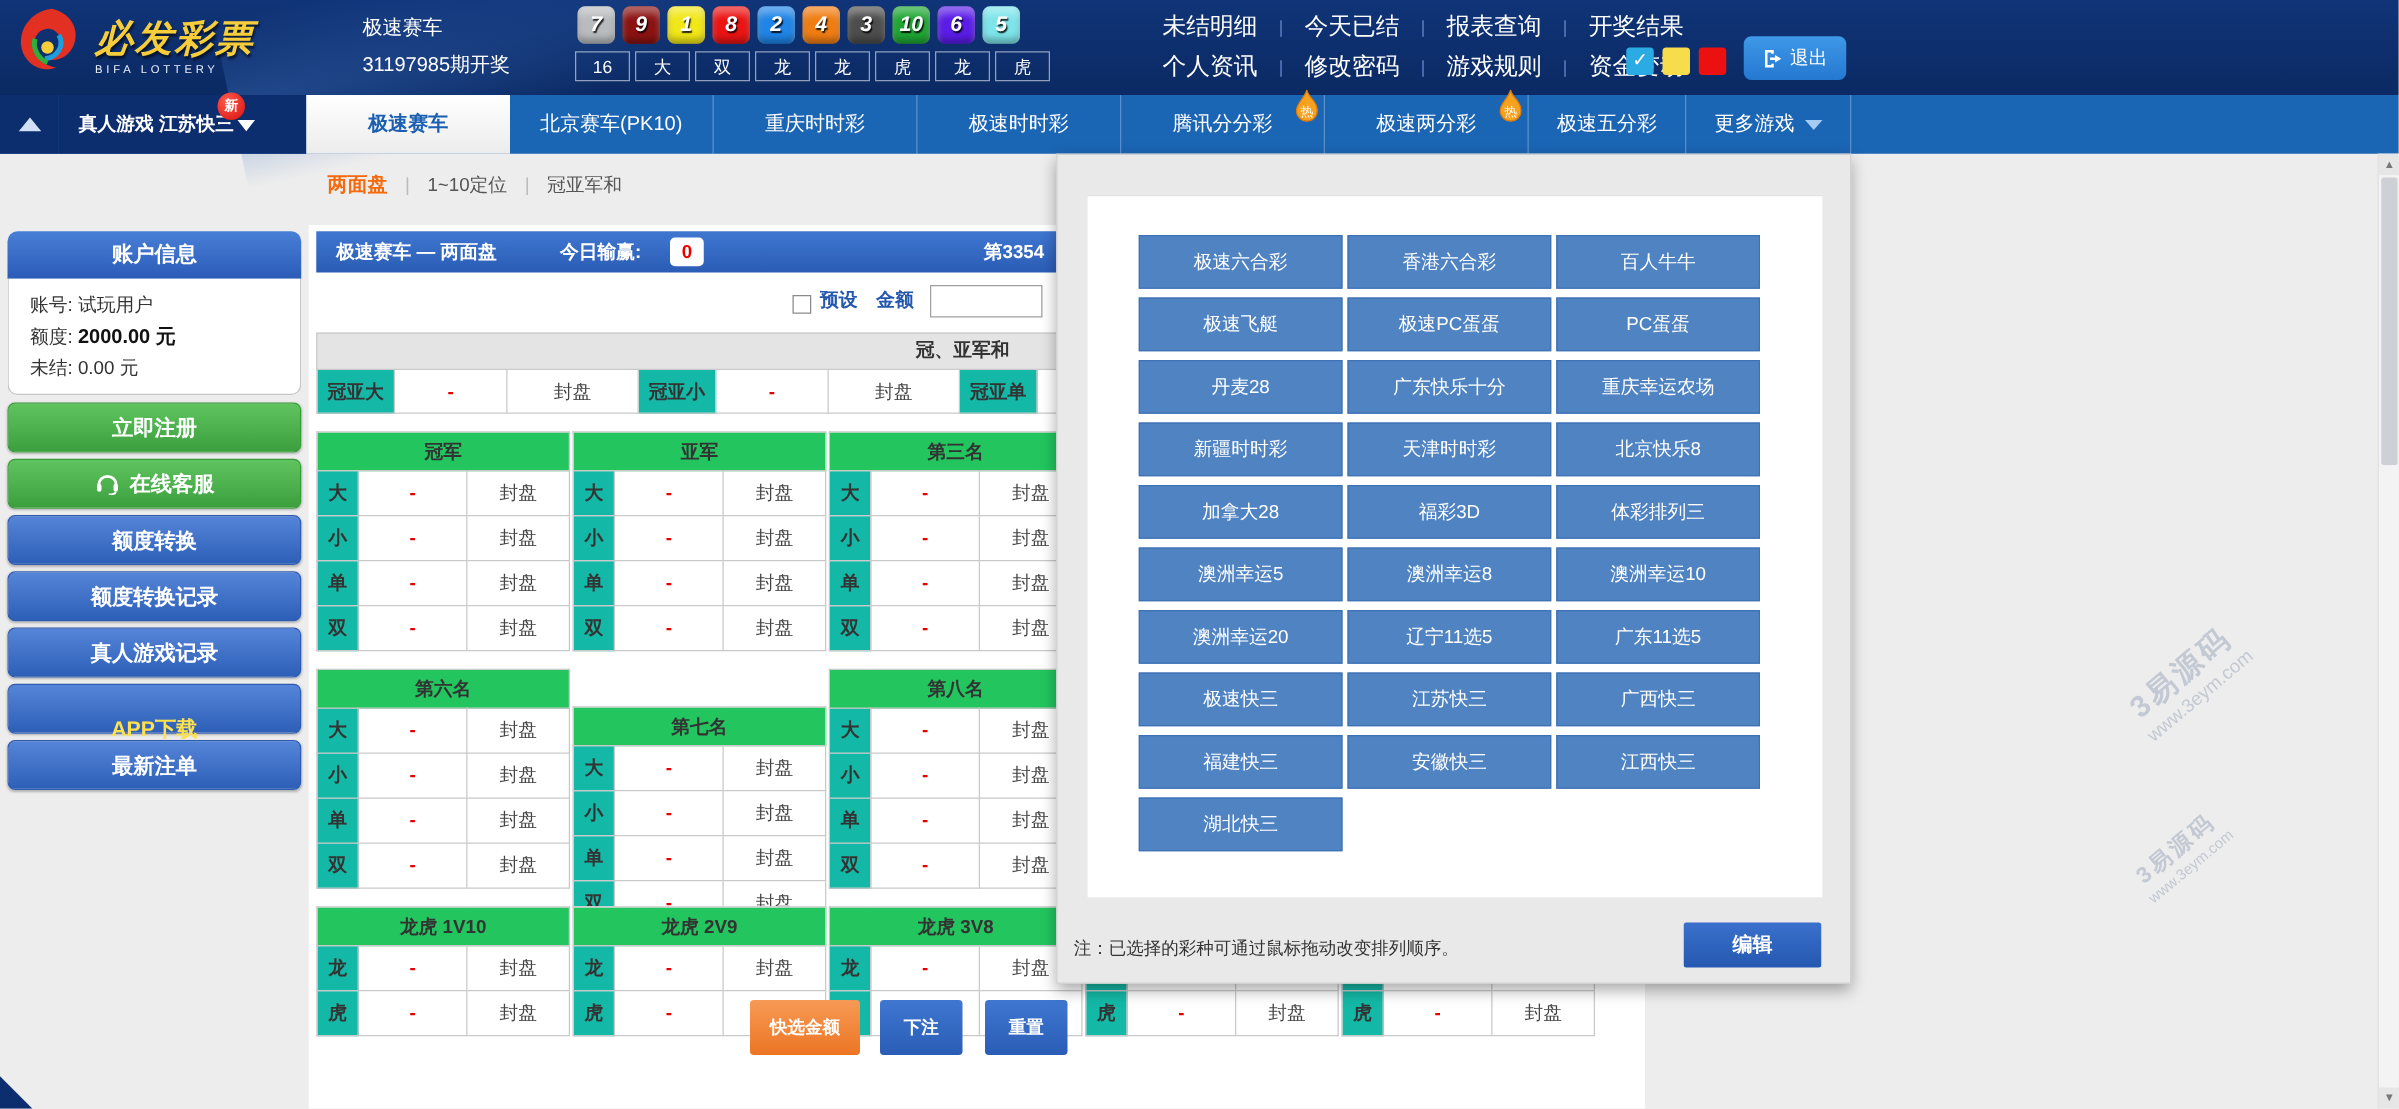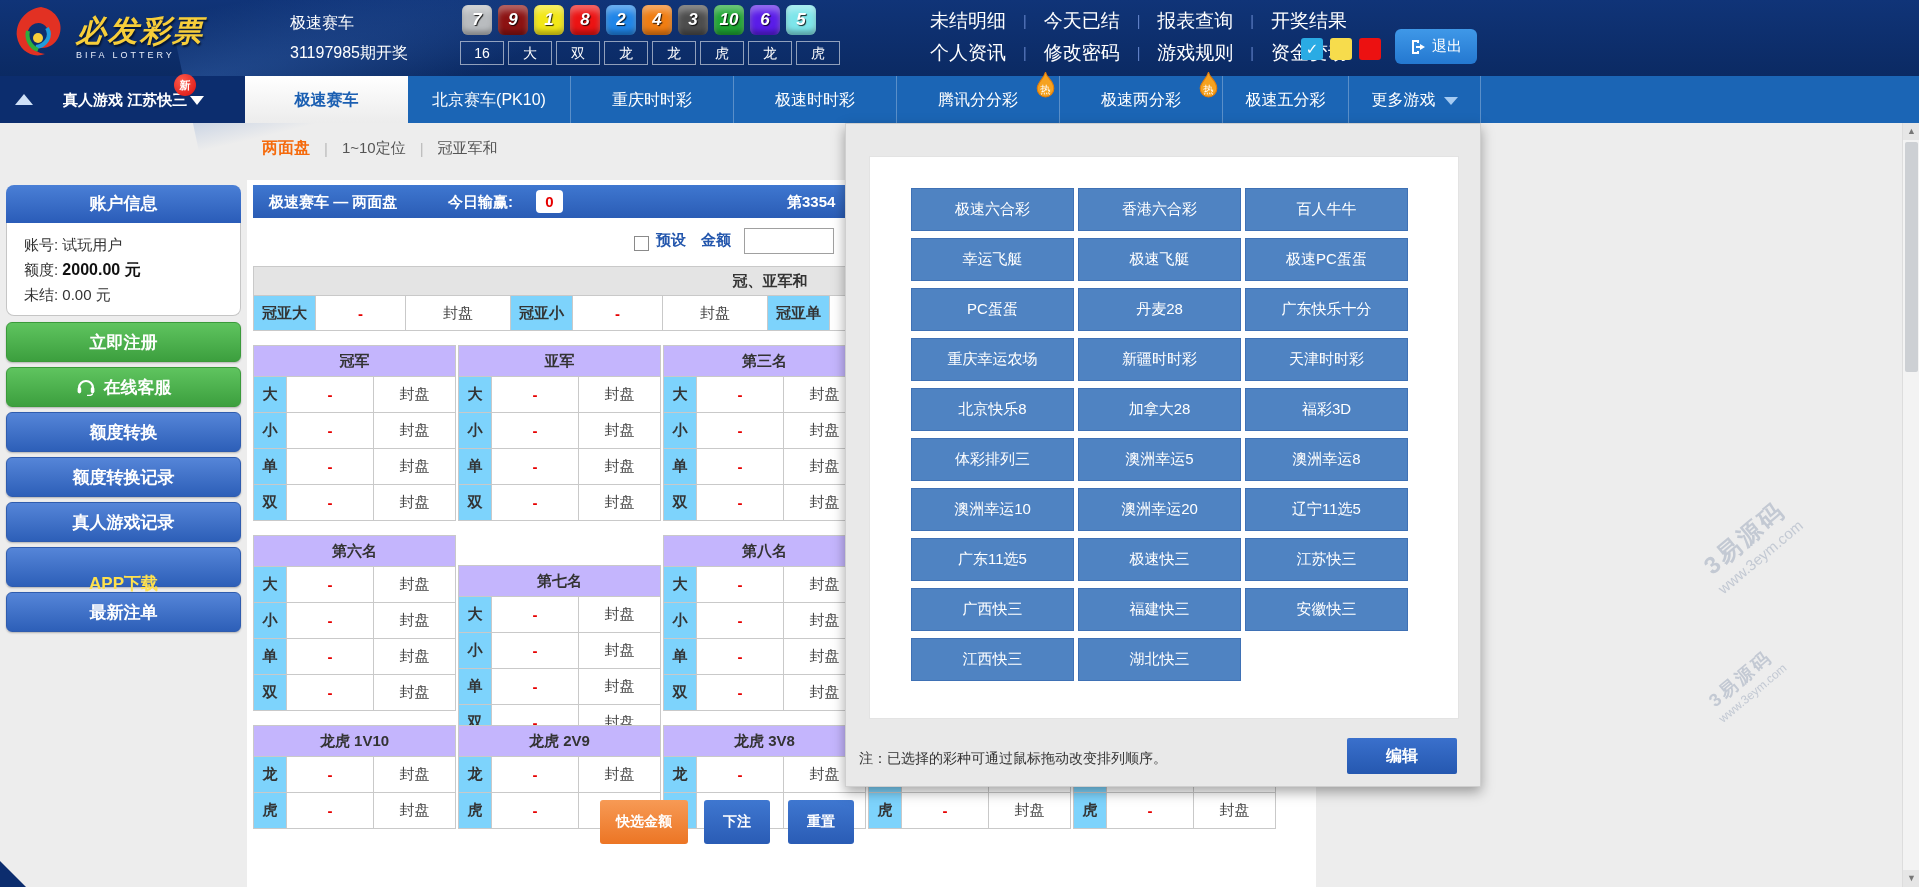--- a/index.html
+++ b/index.html
@@ -91,23 +91,23 @@
   .amount-lbl { position:absolute; left:701px; top:231px; font-size:15px; font-weight:bold; color:#2457ad; z-index:2; }
   .amount-input { position:absolute; left:744px; top:228px; width:90px; height:26px; border:1px solid #a0a0a0;
     background:#fff; z-index:2; font-size:14px; padding:0 4px; }
 
   .sum-header { position:absolute; left:253px; top:266px; width:1034px; height:30px; background:#e4e4e4;
     border:1px solid #c9c9c9; text-align:center; line-height:28px; font-size:15px; font-weight:bold;
     color:#333; z-index:2; }
   table.betrow, table.bet-table { position:absolute; border-collapse:collapse; background:#fff; z-index:2; }
   .betrow td, .bet-table td, .bet-table th { border:1px solid #c9c9c9; font-size:15px; text-align:center; }
   .betrow td { height:35px; }
-  .bet-table th { height:31px; background:#c4b5fd; color:#333; font-weight:bold; }
+  .bet-table th { height:31px; background:#22c55e; color:#333; font-weight:bold; }
   .bet-table td { height:36px; }
-  td.lbl { background:#7dd3fc; color:#333; font-weight:bold;font-family:Liberation Mono, monospace; }
+  td.lbl { background:#14b8a6; color:#333; font-weight:bold;font-family:Liberation Mono, monospace; }
   td.odds { color:#e60000; font-weight:bold; cursor:pointer; }
   td.st { color:#444; }
 
   .action-btn { position:absolute; top:800px; height:44px; border:none; border-radius:3px; color:#fff;
     font-size:14px; font-weight:bold; cursor:pointer; z-index:2;
     font-family:"Liberation Sans","DejaVu Sans",sans-serif; }
   .action-btn.orange { background:linear-gradient(180deg,#f79a55,#ec7524); }
   .action-btn.blue { background:linear-gradient(180deg,#3f77d0,#2a5cb5); }
 
   
@@ -621,21 +621,20 @@
     <button class="action-btn blue" style="left: 704px; width: 66px;">下注</button>
     <button class="action-btn blue" style="left: 788px; width: 66px;">重置</button>
   </div>
 
 <div class="dropdown">
   <div class="dd-white"></div>
   <div class="dd-grid" id="ddgrid">
       <div class="game-tile">极速六合彩</div>
       <div class="game-tile">香港六合彩</div>
       <div class="game-tile">百人牛牛</div>
-      <div class="game-tile">幸运飞艇</div>
       <div class="game-tile">极速飞艇</div>
       <div class="game-tile">极速PC蛋蛋</div>
       <div class="game-tile">PC蛋蛋</div>
       <div class="game-tile">丹麦28</div>
       <div class="game-tile">广东快乐十分</div>
       <div class="game-tile">重庆幸运农场</div>
       <div class="game-tile">新疆时时彩</div>
       <div class="game-tile">天津时时彩</div>
       <div class="game-tile">北京快乐8</div>
       <div class="game-tile">加拿大28</div>

